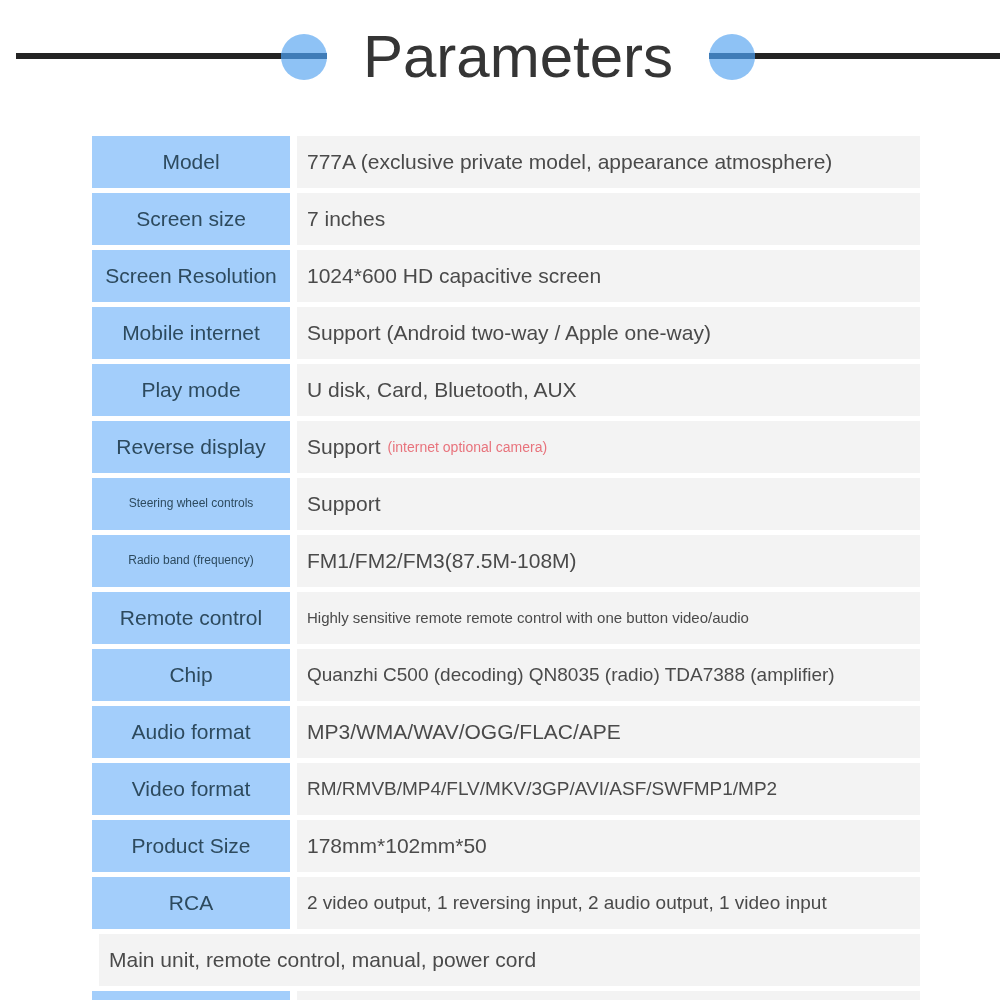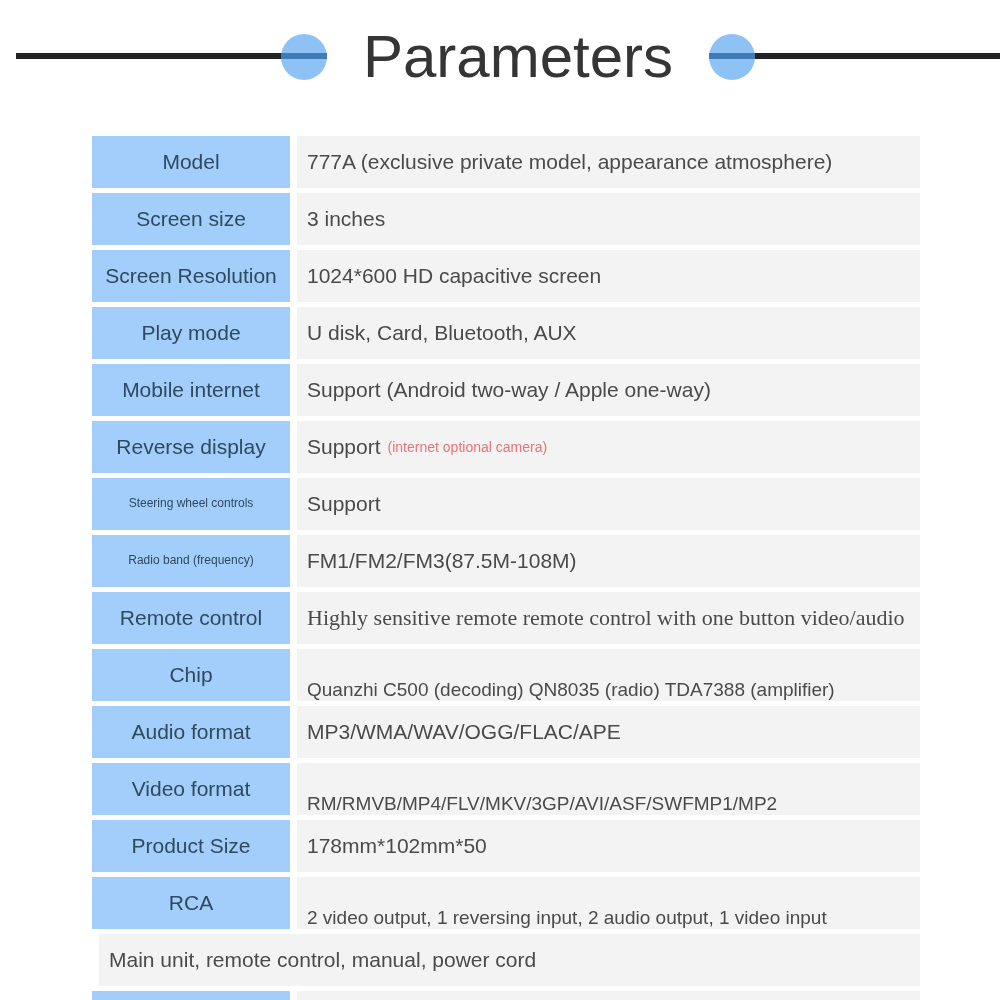--- a/index.html
+++ b/index.html
@@ -104,22 +104,22 @@
     color: #4a4a4a;
     display: flex;
     align-items: center;
     font-size: 21px;
     padding: 0 10px;
     box-sizing: border-box;
     line-height: 1.15;
     white-space: nowrap;
     overflow: hidden;
   }
-  .spec-value.sm   { font-size: 22px; font-family: Liberation Serif, serif; }
-  .spec-value.xsm  { font-size: 19px; align-items: flex-end; }
+  .spec-value.sm   { font-size: 15px; }
+  .spec-value.xsm  { font-size: 19px; }
   .note {
     color: #e8737c;
     font-size: 14px;
     margin-left: 7px;
   }
 </style>
 </head>
 <body>
 
 <div class="header">
@@ -138,39 +138,39 @@
 <div class="spec-table" id="spec-table">
     <div class="spec-row">
       <div class="spec-label">Model</div>
       <div class="spec-value">
         <span>777A (exclusive private model, appearance atmosphere)</span>
       </div>
     </div>
     <div class="spec-row">
       <div class="spec-label">Screen size</div>
       <div class="spec-value">
-        <span>3 inches</span>
+        <span>7 inches</span>
       </div>
     </div>
     <div class="spec-row">
       <div class="spec-label">Screen Resolution</div>
       <div class="spec-value">
         <span>1024*600 HD capacitive screen</span>
       </div>
     </div>
     <div class="spec-row">
+      <div class="spec-label">Mobile internet</div>
+      <div class="spec-value">
+        <span>Support (Android two-way / Apple one-way)</span>
+      </div>
+    </div>
+    <div class="spec-row">
       <div class="spec-label">Play mode</div>
       <div class="spec-value">
         <span>U disk, Card, Bluetooth, AUX</span>
-      </div>
-    </div>
-    <div class="spec-row">
-      <div class="spec-label">Mobile internet</div>
-      <div class="spec-value">
-        <span>Support (Android two-way / Apple one-way)</span>
       </div>
     </div>
     <div class="spec-row">
       <div class="spec-label">Reverse display</div>
       <div class="spec-value">
         <span>Support</span>
         <span class="note">(internet optional camera)</span>
       </div>
     </div>
     <div class="spec-row">

